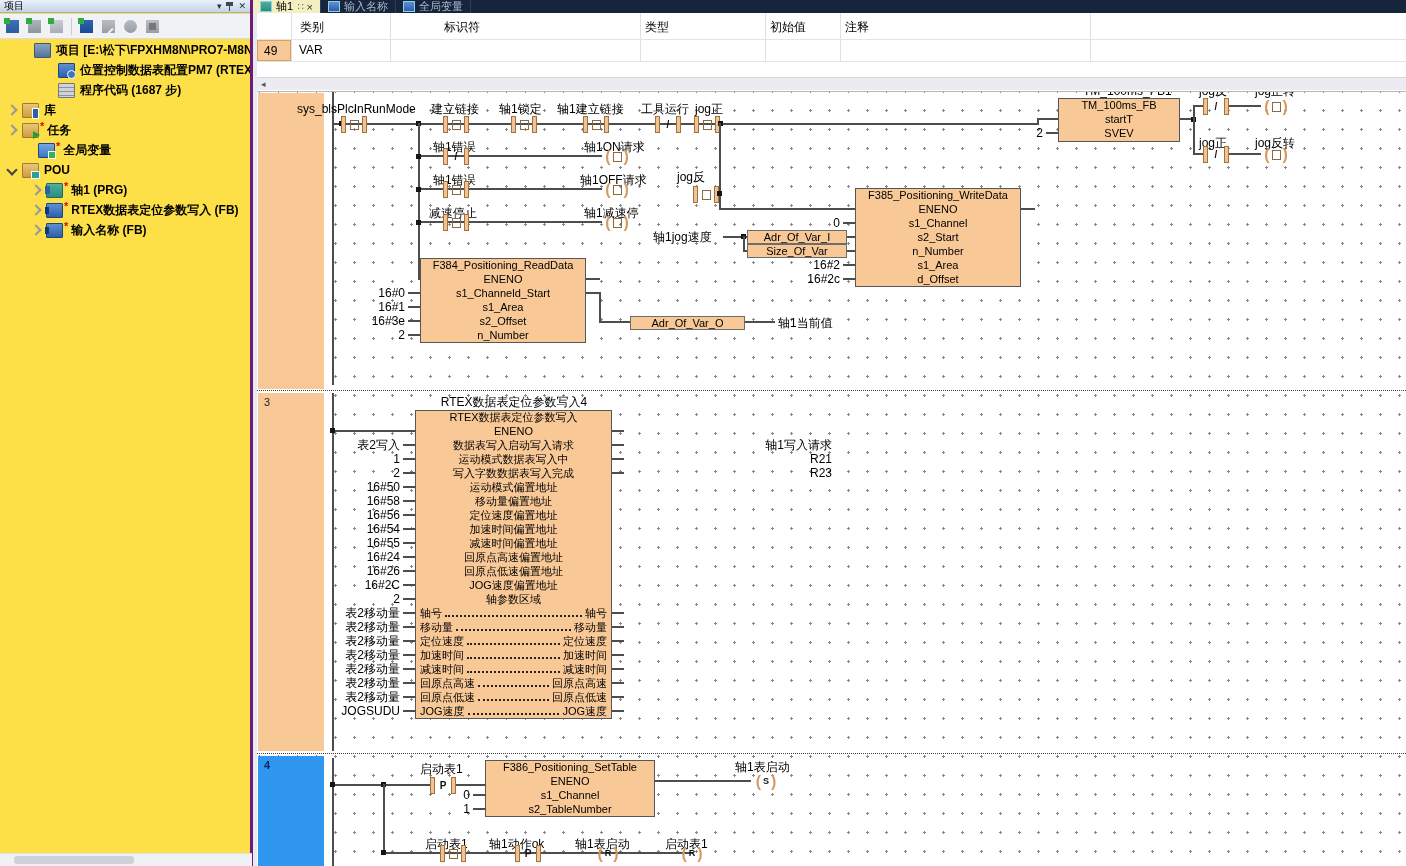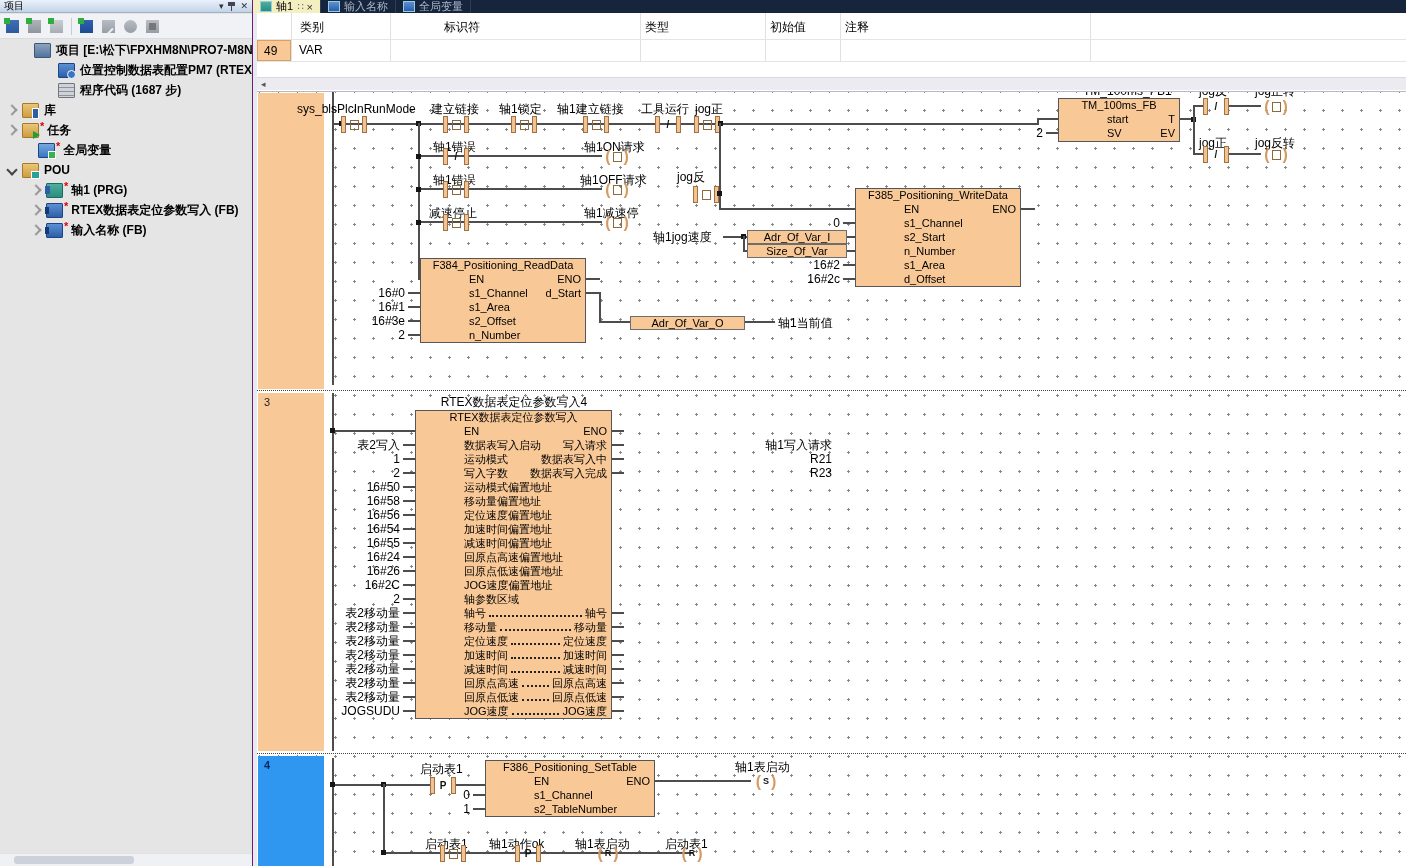--- a/index.html
+++ b/index.html
@@ -1,19 +1,19 @@
 <!DOCTYPE html>
 <html><head>
 <meta charset="utf-8">
 <style>
   html,body{margin:0;padding:0;}
   body{width:1406px;height:866px;overflow:hidden;position:relative;background:#fff;
        font-family:"Liberation Sans","DejaVu Sans",sans-serif;color:#000;}
   
-  #sidebar{position:absolute;left:0;top:0;width:253px;height:866px;background:#e5e5e5;border-right:1px solid #701a75;box-sizing:border-box;}
+  #sidebar{position:absolute;left:0;top:0;width:253px;height:866px;background:#fde047;border-right:3px solid #701a75;box-sizing:border-box;}
   #sb-title{position:absolute;left:0;top:0;width:100%;height:13px;background:linear-gradient(#eaf1fa,#c3d4e8);
             display:flex;align-items:center;font-size:10px;padding:0 4px;box-sizing:border-box;border-bottom:1px solid #9fb0c4;}
   #sb-title .sp{flex:1;}
   #sb-title .tbgl{font-size:9px;color:#333;margin-left:5px;cursor:pointer;}
   .pinicon{width:7px;height:9px;position:relative;margin-left:5px;}
   .pinicon:before{content:"";position:absolute;left:0;top:0;width:7px;height:4px;background:#445;}
   .pinicon:after{content:"";position:absolute;left:3px;top:4px;width:1px;height:5px;background:#445;}
   #sb-toolbar{position:absolute;left:0;top:14px;width:100%;height:25px;background:#f0f2f5;border-bottom:1px solid #d8dce2;
               display:flex;align-items:center;gap:3px;padding:0 3px;box-sizing:border-box;}
   .tbtn{width:19px;height:19px;border-radius:2px;position:relative;}
@@ -90,21 +90,21 @@
   .contact .sq{width:7px;height:8px;border:1px solid #8a6a3f;background:transparent;}
   .contact .g{font-size:10px;line-height:10px;color:#111;font-weight:bold;}
   .coil{position:absolute;width:30px;height:17px;display:flex;justify-content:center;align-items:center;gap:2px;}
   .coil:before{content:"(";}
   .coil:after{content:")";}
   .coil:before,.coil:after{font-size:16px;line-height:16px;color:#d59a60;font-weight:bold;}
   .coil .sq{width:7px;height:8px;border:1px solid #8a6a3f;}
   .coil .g{font-size:9px;line-height:9px;color:#111;font-weight:bold;}
   .fb{position:absolute;background:#f9c897;border:1px solid #565656;box-sizing:border-box;font-size:11px;}
   .fb .t{height:14px;line-height:13px;text-align:center;white-space:nowrap;overflow:hidden;}
-  .fb .r{height:14px;line-height:13px;display:flex;justify-content:space-between;padding:0 4px;white-space:nowrap;margin-left:44px;}
+  .fb .r{height:14px;line-height:13px;display:flex;justify-content:center;padding:0 4px;white-space:nowrap;}
   .fb .r .dots{flex:1;margin:0 3px 4px;border-bottom:2px dotted #222;}
   .vcol{position:absolute;font-size:12px;}
   .vr{height:14px;display:flex;justify-content:flex-end;align-items:center;white-space:nowrap;}
   .vr b{display:inline-block;width:12px;height:2px;background:#4d4d4d;margin-left:3px;flex:none;}
   .ocol{position:absolute;font-size:12px;}
   .or{height:14px;display:flex;justify-content:space-between;align-items:center;white-space:nowrap;}
   .or b{display:inline-block;width:12px;height:2px;background:#4d4d4d;margin-right:4px;flex:none;}
   .abox{position:absolute;background:#f9c897;border:1px solid #6d6d6d;box-sizing:border-box;text-align:center;font-size:11px;line-height:12px;height:14px;}
   #splitter{position:absolute;left:253px;top:0;width:4px;height:866px;background:#e6ebf1;}
 </style>

